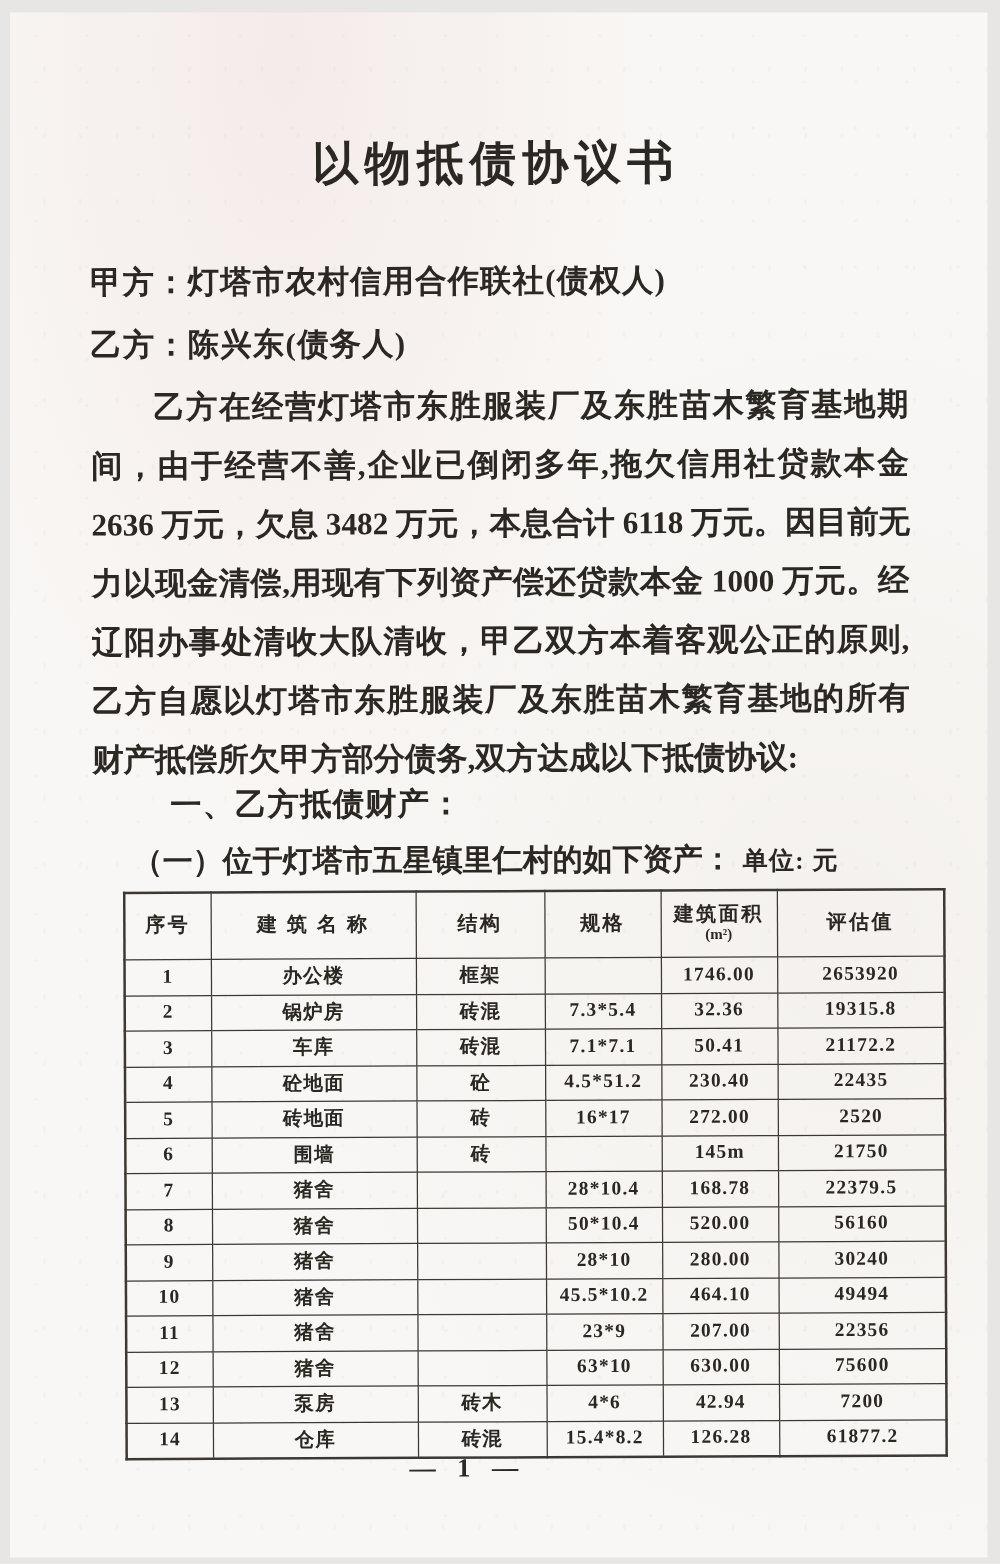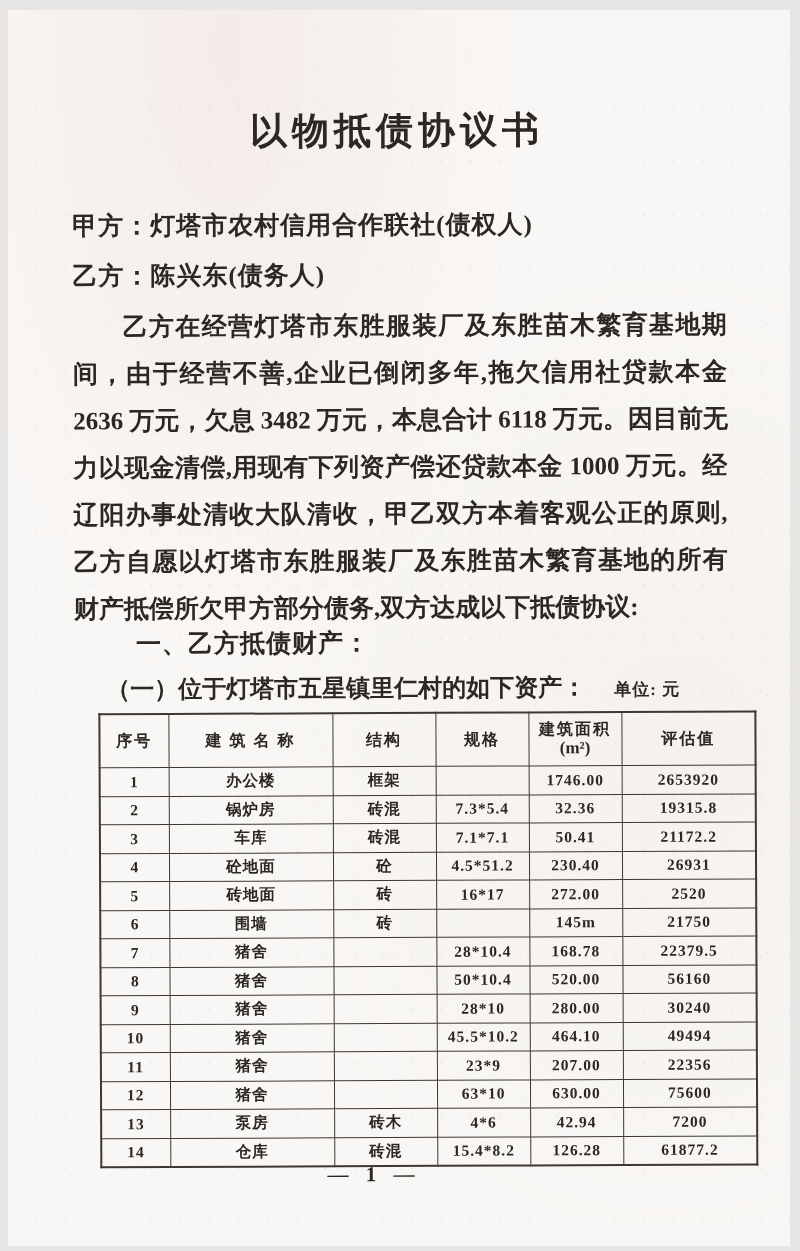--- a/index.html
+++ b/index.html
@@ -77,23 +77,23 @@
     letter-spacing:1px;
   }
   .subsec-row{
     position:absolute;
     top:662px;left:98px;right:62px;
     font-size:24px;
     font-weight:bold;
     white-space:nowrap;
   }
   .unit-label{
-    font-size:17px;
-    font-weight:bold;
-    margin-left:22px;
+    font-size:20px;
+    font-weight:bold;
+    margin-left:2px;
     letter-spacing:1px;
   }
   table.assets{
     position:absolute;
     top:702px;left:90px;
     width:656px;
     border-collapse:collapse;
     table-layout:fixed;
   }
   table.assets th, table.assets td{
@@ -105,21 +105,21 @@
   }
   table.assets{border:2.5px solid var(--table-line);}
   table.assets thead th{
     height:52px;
     font-size:16px;
     font-weight:bold;
     letter-spacing:2px;
     line-height:1.15;
   }
   table.assets thead th .sub{
-    font-size:17px;
+    font-size:12px;
     letter-spacing:0;
     font-weight:bold;
   }
   table.assets tbody td{
     height:27.5px;
     font-size:15.5px;
     font-weight:bold;
     letter-spacing:1px;
   }
   .page-number{
@@ -216,21 +216,21 @@
             <td>7.1*7.1</td>
             <td>50.41</td>
             <td>21172.2</td>
           </tr>
           <tr>
             <td>4</td>
             <td>砼地面</td>
             <td>砼</td>
             <td>4.5*51.2</td>
             <td>230.40</td>
-            <td>26931</td>
+            <td>22435</td>
           </tr>
           <tr>
             <td>5</td>
             <td>砖地面</td>
             <td>砖</td>
             <td>16*17</td>
             <td>272.00</td>
             <td>2520</td>
           </tr>
           <tr>

